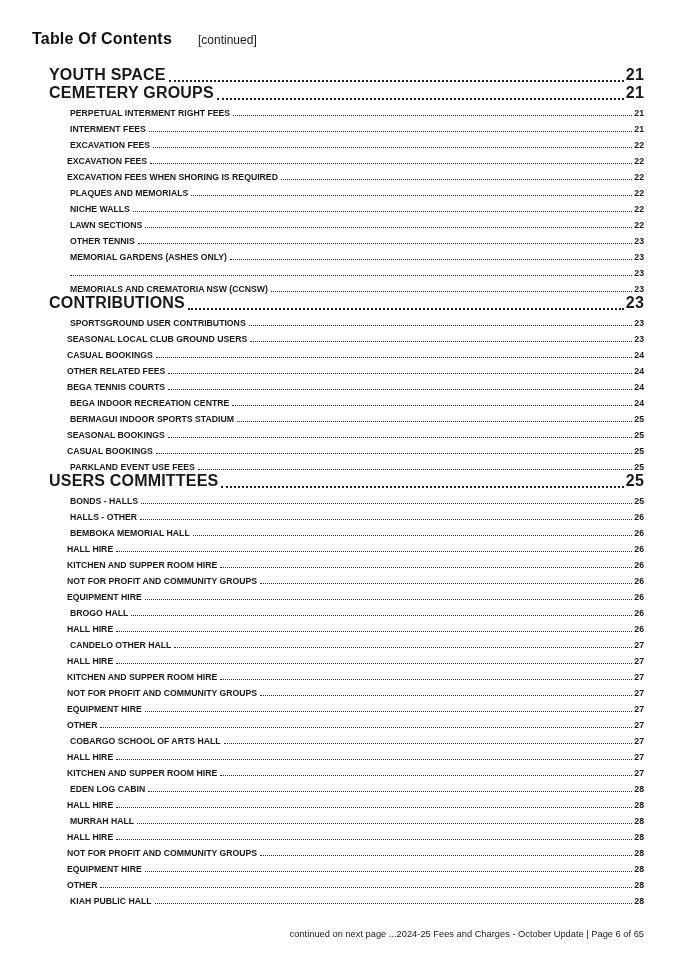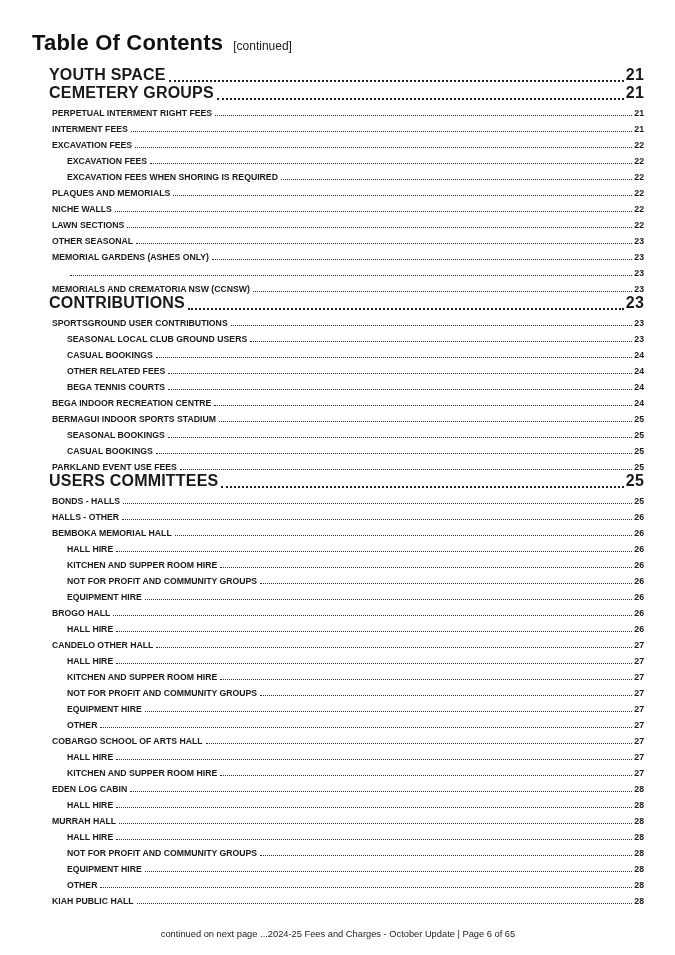--- a/index.html
+++ b/index.html
@@ -17,29 +17,29 @@
     overflow: hidden;
   }
   .title-row {
     position: absolute;
     left: 32px;
     top: 30px;
     display: flex;
     align-items: baseline;
   }
   .title {
-    font-size: 22px;
+    font-size: 16px;
     font-weight: bold;
     letter-spacing: 0.2px;
     color: #111;
   }
   .title-suffix {
     font-size: 12px;
     font-weight: normal;
-    margin-left: 10px;
+    margin-left: 26px;
     color: #1a1a1a;
   }
   .toc {
     position: absolute;
     left: 49px;
     right: 31px;
     top: 66px;
   }
   .toc-row {
     display: flex;
@@ -48,21 +48,21 @@
     cursor: pointer;
   }
   .toc-row.lvl1 {
     height: 18px;
     font-size: 16px;
     letter-spacing: 0.2px;
   }
   .toc-row.lvl2 {
     height: 16px;
     font-size: 8.7px;
-    margin-left: 3px;
+    margin-left: 21px;
   }
   .toc-row.lvl3 {
     height: 16px;
     font-size: 8.7px;
     margin-left: 18px;
   }
   .toc-label {
     white-space: nowrap;
     color: #1a1a1a;
   }
@@ -79,21 +79,21 @@
   .toc-page {
     white-space: nowrap;
     color: #1a1a1a;
   }
   .footer {
     position: absolute;
     left: 32px;
     right: 31px;
     top: 929px;
     display: flex;
-    justify-content: center;
+    justify-content: flex-end;
     align-items: baseline;
     font-size: 9.3px;
     color: #222;
   }
 </style>
 </head>
 <body>
 
 <div class="doc">
 
@@ -147,21 +147,21 @@
       <span class="toc-label">NICHE WALLS</span>
       <span class="toc-leader"></span>
       <span class="toc-page">22</span>
     </div>
       <div class="toc-row lvl2">
       <span class="toc-label">LAWN SECTIONS</span>
       <span class="toc-leader"></span>
       <span class="toc-page">22</span>
     </div>
       <div class="toc-row lvl2">
-      <span class="toc-label">OTHER SEASONAL</span>
+      <span class="toc-label">OTHER TENNIS</span>
       <span class="toc-leader"></span>
       <span class="toc-page">23</span>
     </div>
       <div class="toc-row lvl2">
       <span class="toc-label">MEMORIAL GARDENS (ASHES ONLY)</span>
       <span class="toc-leader"></span>
       <span class="toc-page">23</span>
     </div>
       <div class="toc-row lvl3">
       <span class="toc-leader"></span>

